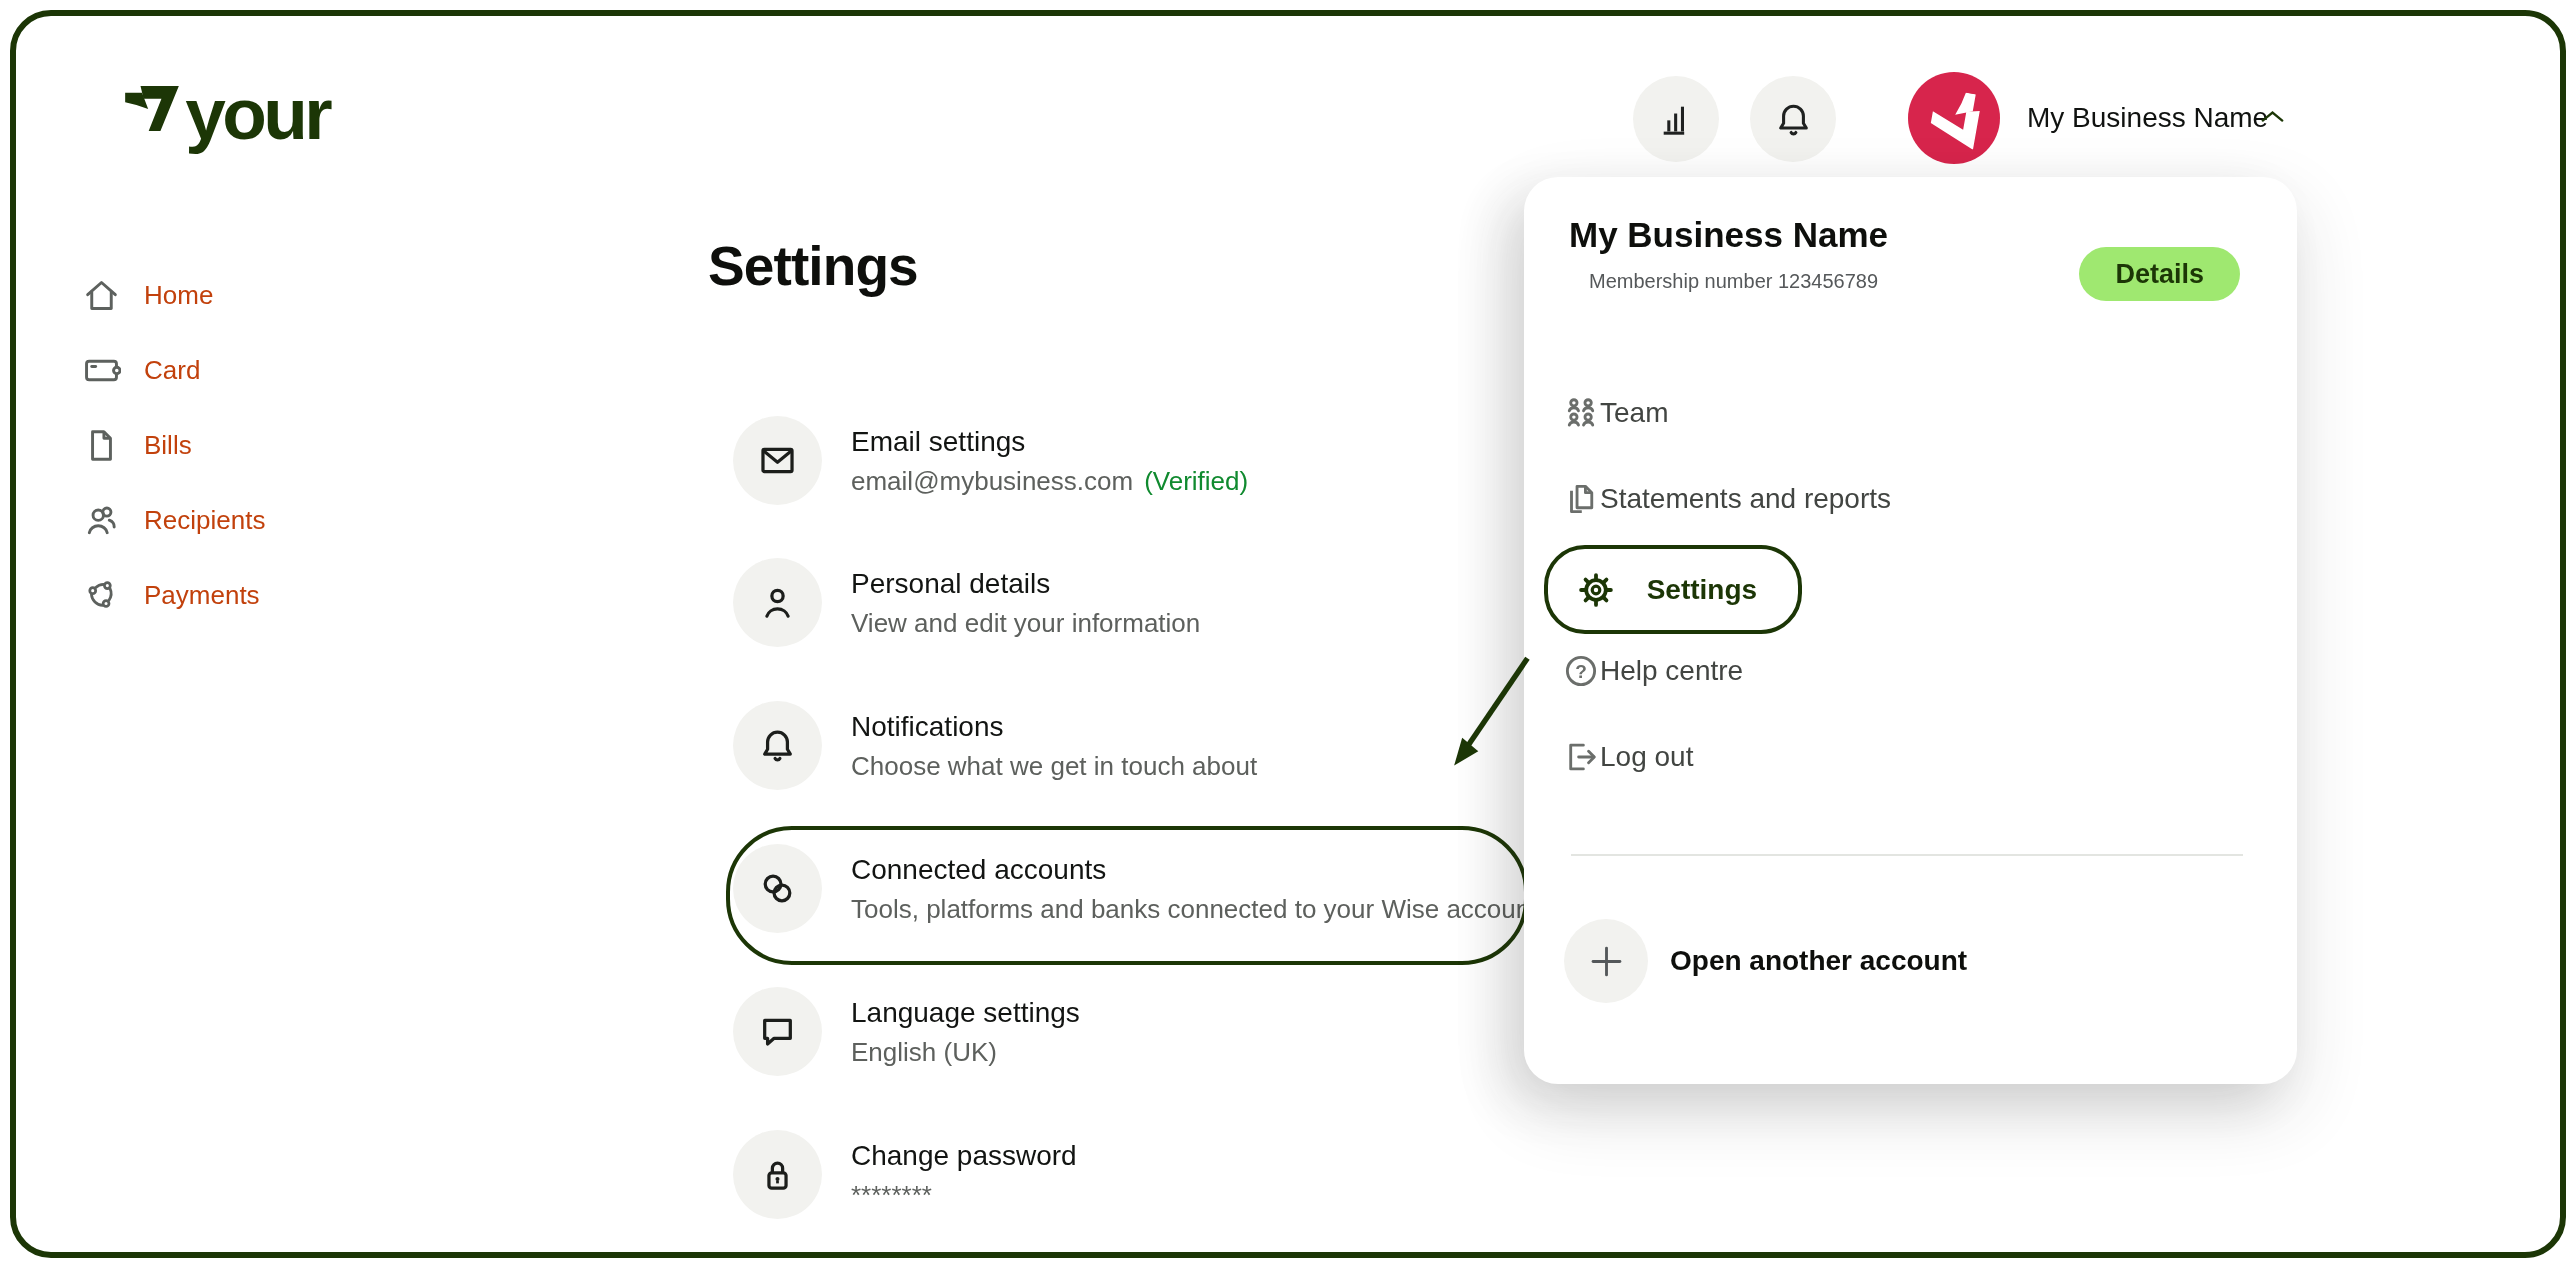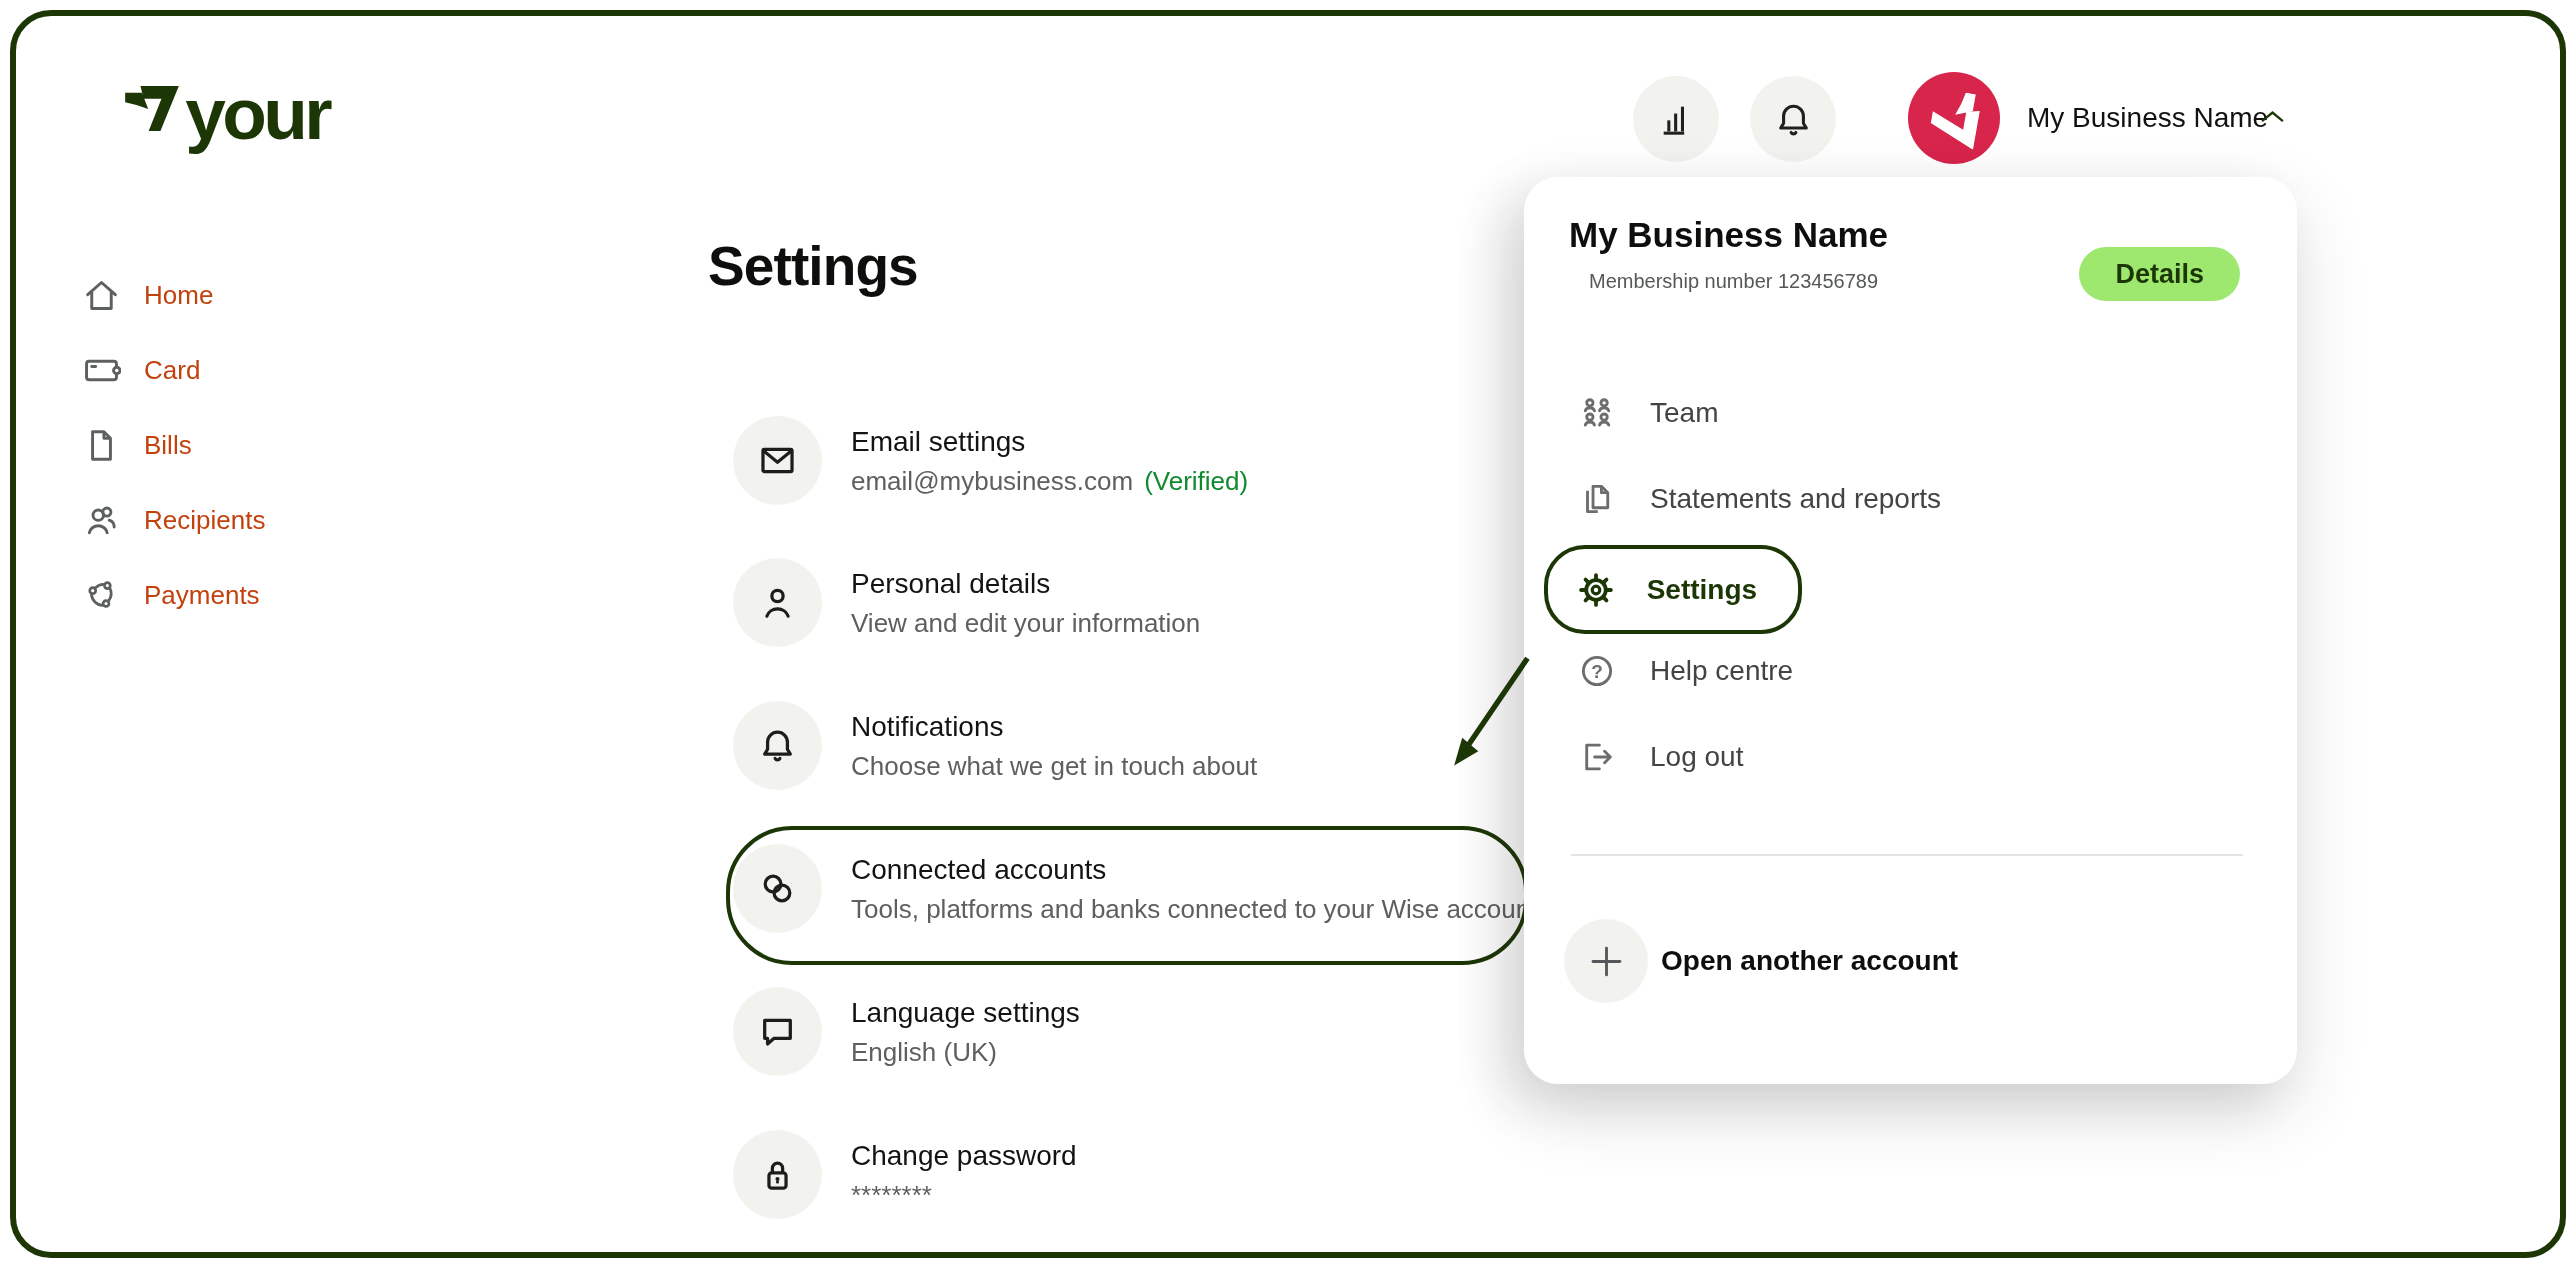--- a/index.html
+++ b/index.html
@@ -42,27 +42,27 @@
 
   
   .panel{position:absolute;left:1524px;top:177px;width:773px;height:907px;background:#ffffff;
          border-radius:34px;z-index:5;
          box-shadow:-23px 18px 49px rgba(40,44,40,.12),0 27px 72px rgba(40,44,40,.14);}
   .p-title{position:absolute;left:45px;top:38px;font-size:35px;font-weight:700;color:#0e0f0c;}
   .p-sub{position:absolute;left:45px;top:93px;font-size:20px;color:#55585a;margin-left:20px;}
   .details{position:absolute;right:57px;top:70px;height:54px;padding:0 36px;border:none;
            border-radius:27px;background:#9fe870;color:#1c3606;font-size:27px;font-weight:700;
            font-family:"Liberation Sans",sans-serif;cursor:pointer;}
-  .mrow{position:absolute;left:54px;height:86px;display:flex;align-items:center;gap:34px;cursor:pointer;}
+  .mrow{position:absolute;left:38px;height:86px;display:flex;align-items:center;cursor:pointer;}
   .mrow .ml{font-size:28px;color:#424542;}
   .mrow.active{left:19.7px;top:368px;height:81px;border:4.5px solid #1c3606;border-radius:41px;
                padding:0 41px 0 29px;gap:32px;background:#fff;}
   .mrow.active .ml{color:#1c3606;font-weight:700;}
   .divider{position:absolute;left:47px;right:54px;top:677px;height:1.8px;background:#e3e5e1;}
-  .p-foot{position:absolute;left:40px;top:742px;display:flex;align-items:center;gap:13px;cursor:pointer;}
+  .p-foot{position:absolute;left:40px;top:742px;display:flex;align-items:center;gap:22px;cursor:pointer;}
   .p-foot .pc{width:84px;height:84px;border-radius:50%;background:#f2f2ef;
               display:flex;align-items:center;justify-content:center;}
   .p-foot .fl{font-size:28px;font-weight:600;color:#0e0f0c;}
 
   .arrow-overlay{position:absolute;left:1413px;top:626px;z-index:7;pointer-events:none;}
 </style>
 </head>
 <body>
 
 <div class="frame"></div>

